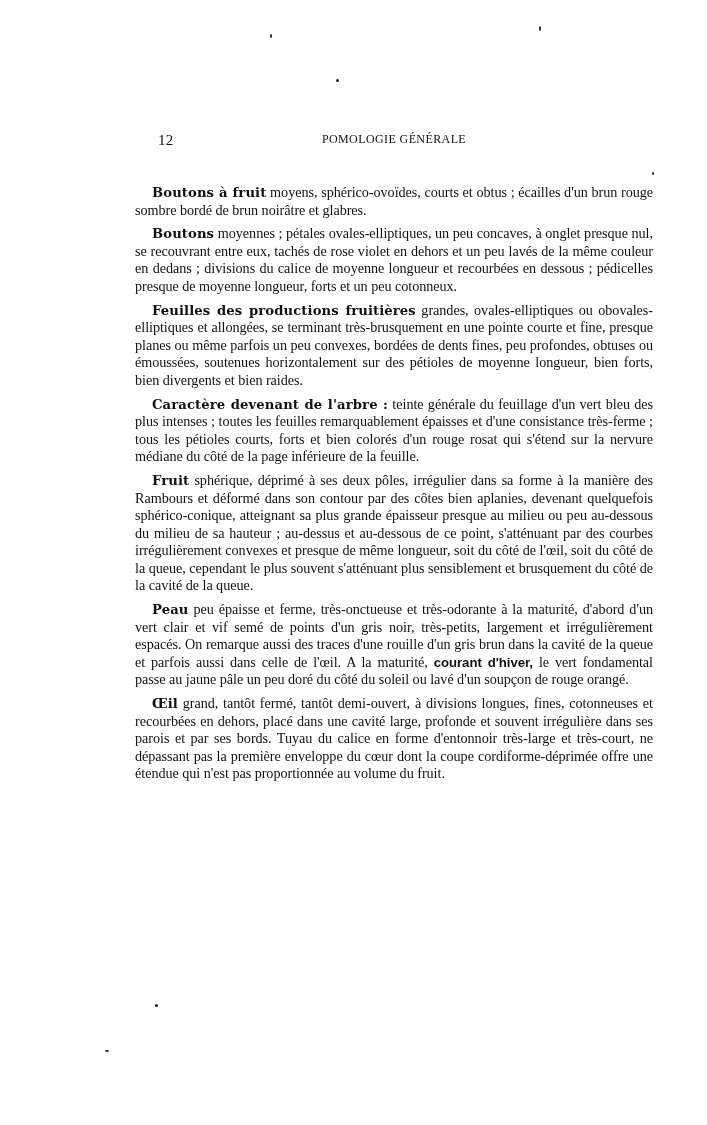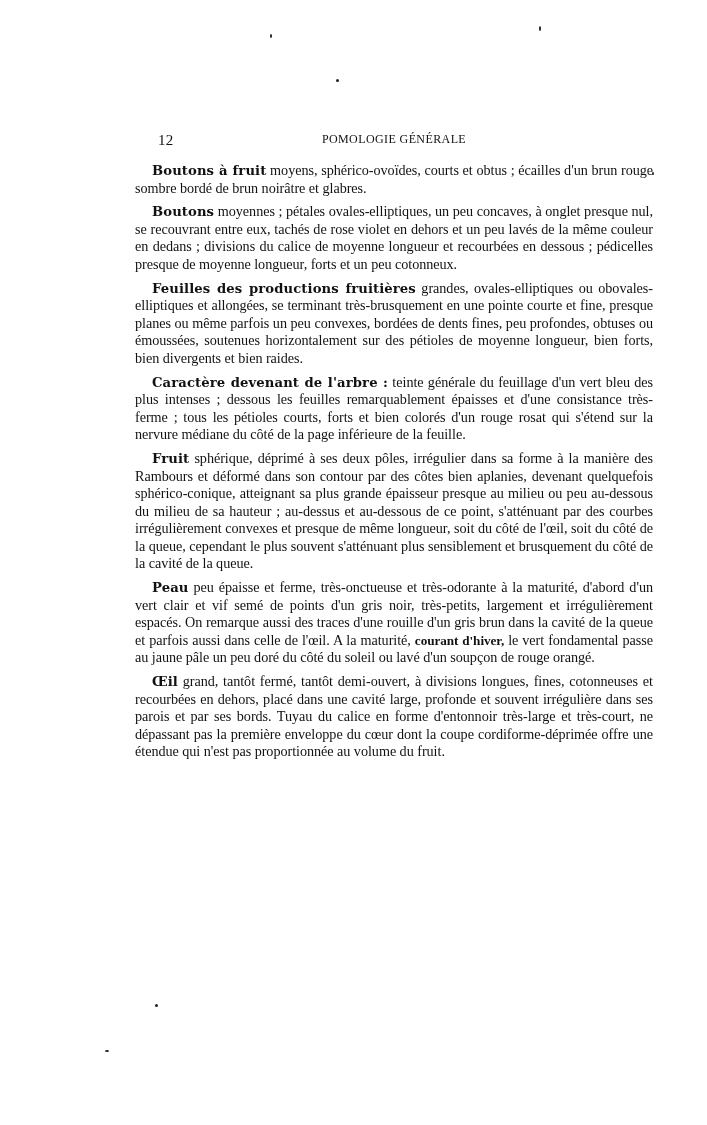--- a/index.html
+++ b/index.html
@@ -37,38 +37,38 @@
     .running-title {
       position: absolute;
       left: 0;
       right: 0;
       top: 4px;
       text-align: center;
       font-size: 12px;
       letter-spacing: 0.4px;
     }
     .body-text {
-      margin-top: 8px;
+      margin-top: 30px;
     }
     .para {
       margin: 0 0 6px 0;
       text-indent: 17px;
       text-align: justify;
       font-size: 14.2px;
       line-height: 17.6px;
       letter-spacing: -0.05px;
     }
     .lead {
       font-family: "DejaVu Serif", serif;
       font-weight: bold;
       font-size: 13.2px;
       letter-spacing: 0.1px;
     }
     .inline-bold {
-      font-family: Liberation Serif, serif;
+      font-family: Liberation Sans, sans-serif;
       font-weight: bold;
       font-size: 13.2px;
     }
     .speck {
       position: absolute;
       background: #222;
       border-radius: 50%;
     }
   </style>
 </head>
@@ -96,21 +96,21 @@
 
     <p class="para">
       <span class="lead">Boutons</span><span> moyennes ; pétales ovales-elliptiques, un peu concaves, à onglet presque nul, se recouvrant entre eux, tachés de rose violet en dehors et un peu lavés de la même couleur en dedans ; divisions du calice de moyenne longueur et recourbées en dessous ; pédicelles presque de moyenne longueur, forts et un peu cotonneux.</span>
     </p>
 
     <p class="para">
       <span class="lead">Feuilles des productions fruitières</span><span> grandes, ovales-elliptiques ou obovales-elliptiques et allongées, se terminant très-brusquement en une pointe courte et fine, presque planes ou même parfois un peu convexes, bordées de dents fines, peu profondes, obtuses ou émoussées, soutenues horizontalement sur des pétioles de moyenne longueur, bien forts, bien divergents et bien raides.</span>
     </p>
 
     <p class="para">
-      <span class="lead">Caractère devenant de l'arbre :</span><span> teinte générale du feuillage d'un vert bleu des plus intenses ; dessous les feuilles remarquablement épaisses et d'une consistance très-ferme ; tous les pétioles courts, forts et bien colorés d'un rouge rosat qui s'étend sur la nervure médiane du côté de la page inférieure de la feuille.</span>
+      <span class="lead">Caractère devenant de l'arbre :</span><span> teinte générale du feuillage d'un vert bleu des plus intenses ; toutes les feuilles remarquablement épaisses et d'une consistance très-ferme ; tous les pétioles courts, forts et bien colorés d'un rouge rosat qui s'étend sur la nervure médiane du côté de la page inférieure de la feuille.</span>
     </p>
 
     <p class="para">
       <span class="lead">Fruit</span><span> sphérique, déprimé à ses deux pôles, irrégulier dans sa forme à la manière des Rambours et déformé dans son contour par des côtes bien aplanies, devenant quelquefois sphérico-conique, atteignant sa plus grande épaisseur presque au milieu ou peu au-dessous du milieu de sa hauteur ; au-dessus et au-dessous de ce point, s'atténuant par des courbes irrégulièrement convexes et presque de même longueur, soit du côté de l'œil, soit du côté de la queue, cependant le plus souvent s'atténuant plus sensiblement et brusquement du côté de la cavité de la queue.</span>
     </p>
 
     <p class="para">
       <span class="lead">Peau</span><span> peu épaisse et ferme, très-onctueuse et très-odorante à la maturité, d'abord d'un vert clair et vif semé de points d'un gris noir, très-petits, largement et irrégulièrement espacés. On remarque aussi des traces d'une rouille d'un gris brun dans la cavité de la queue et parfois aussi dans celle de l'œil. A la maturité, </span><span class="inline-bold">courant d'hiver,</span><span> le vert fondamental passe au jaune pâle un peu doré du côté du soleil ou lavé d'un soupçon de rouge orangé.</span>
     </p>
 

